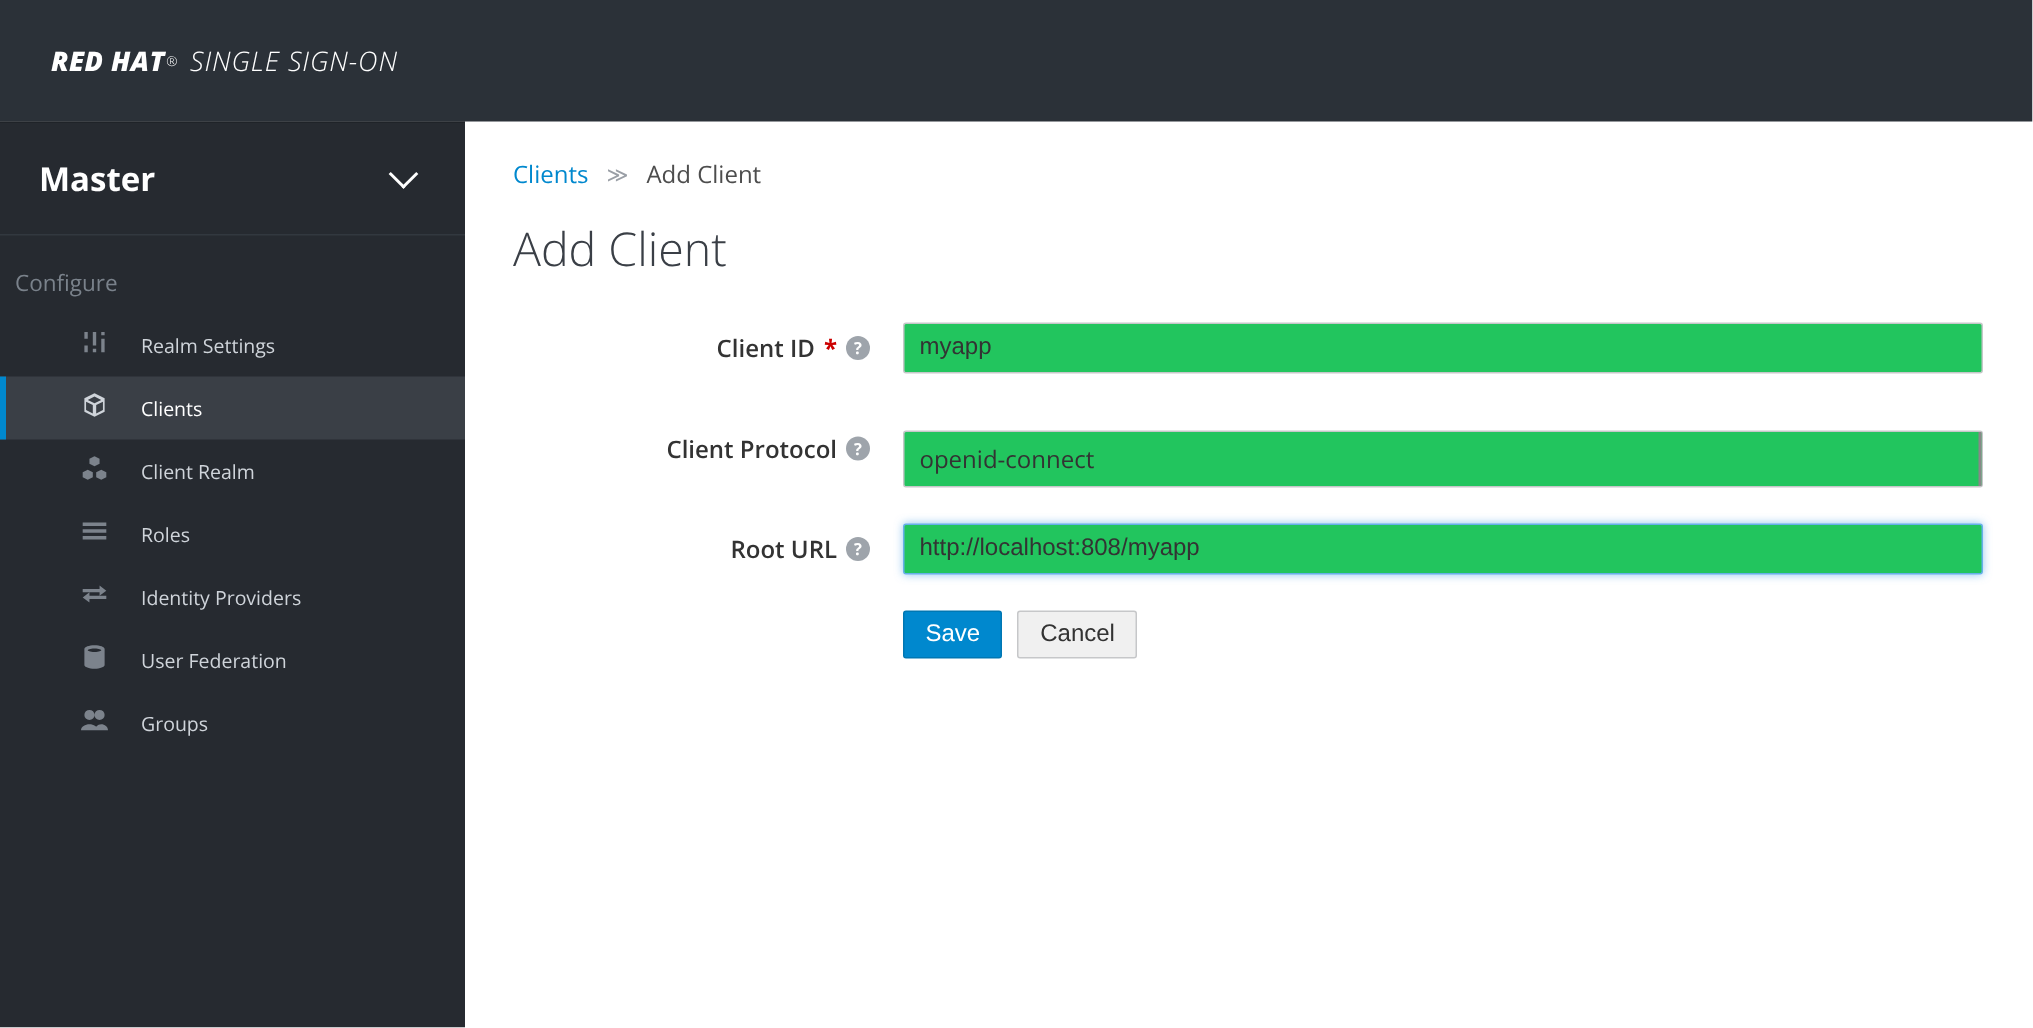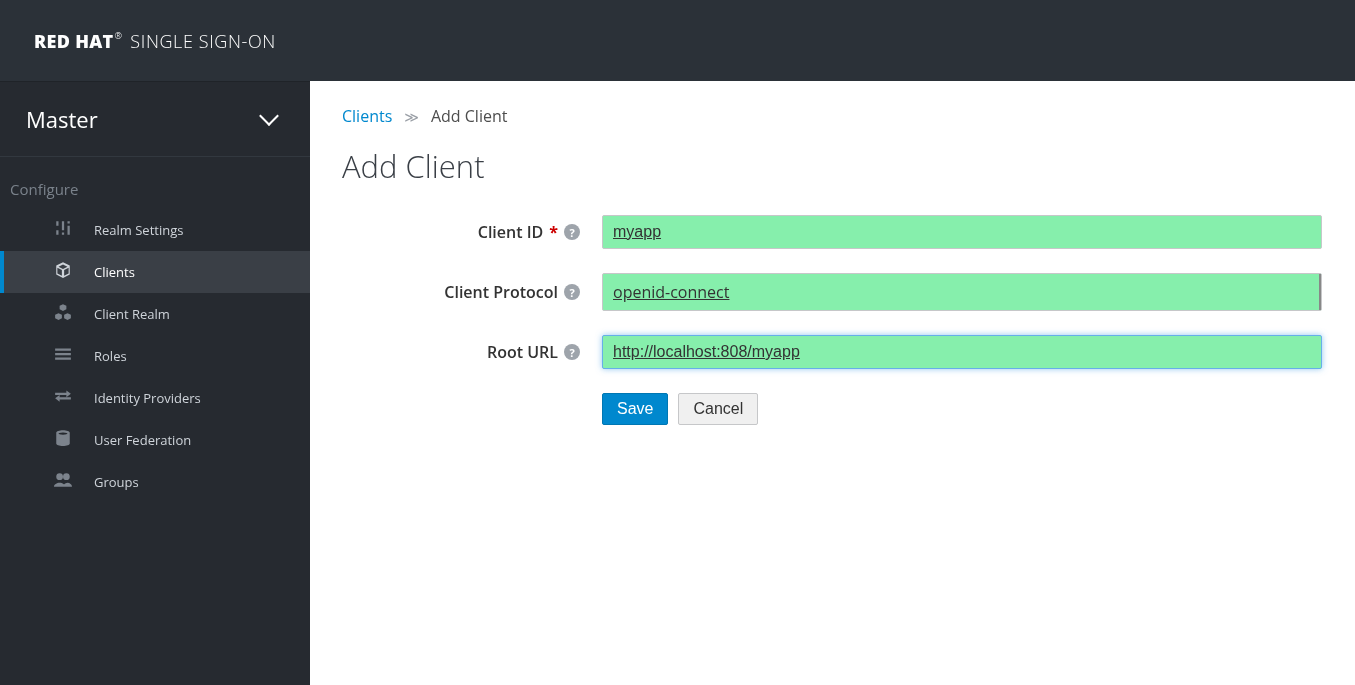--- a/index.html
+++ b/index.html
@@ -11,41 +11,41 @@
     height: 685px;
     overflow: hidden;
   }
   .topbar {
     background: #2b3138;
     height: 81px;
     display: flex;
     align-items: center;
     padding-left: 34px;
   }
-  .brand { color: #fff; font-size: 18px; letter-spacing: 0.3px; display: flex; align-items: flex-start; }
+  .brand { color: #fff; font-size: 18px; letter-spacing: 0.3px; display: flex; align-items: center; font-style: italic; }
   .brand-bold { font-weight: 800; }
   .brand-prod { font-weight: 300; margin-left: 8px; letter-spacing: 0.6px; }
   .brand sup { font-size: 9px; font-weight: 300; margin-left: 1px; }
   .layout { display: flex; height: calc(685px - 81px); }
   .sidebar {
     width: 310px;
     background: #262a30;
     color: #b9bfc6;
     display: flex;
     flex-direction: column;
     border-top: 1px solid #1f2328;
   }
   .realm-select {
     display: flex;
     align-items: center;
     justify-content: space-between;
     padding: 22px 34px 22px 26px;
     color: #fff;
     font-size: 22px;
-    font-weight: 400;
+    font-weight: 700;
     border-bottom: 1px solid #32383f;
   }
   .chevron-down {
     width: 14px; height: 14px;
     border-right: 2px solid #fff;
     border-bottom: 2px solid #fff;
     transform: rotate(45deg);
     margin-top: -6px;
   }
   .section-title {
@@ -151,28 +151,27 @@
     border-color: #0077b3;
   }
   input[type=text], .select {
     width: 100%;
     max-width: 720px;
     padding: 7px 10px;
     font-size: 16px;
     border: 1px solid #c6c7c9;
     border-radius: 2px;
     color: #333;
-    background: #86efac;
-    text-decoration: underline;
+    background: #22c55e;
   }
   .select {
     appearance: none;
     position: relative;
   }
-  .select-wrap { position: relative; max-width: 720px; }
+  .select-wrap { position: relative; max-width: 720px; margin-top: 14px; }
   .select-wrap::after {
     content: "";
     position: absolute;
     right: 1px; top: 1px; bottom: 1px; width: 2px;
     background: #888;
   }
   input.focused {
     border-color: #66afe9;
     box-shadow: 0 0 6px rgba(102,175,233,0.7);
     outline: none;

